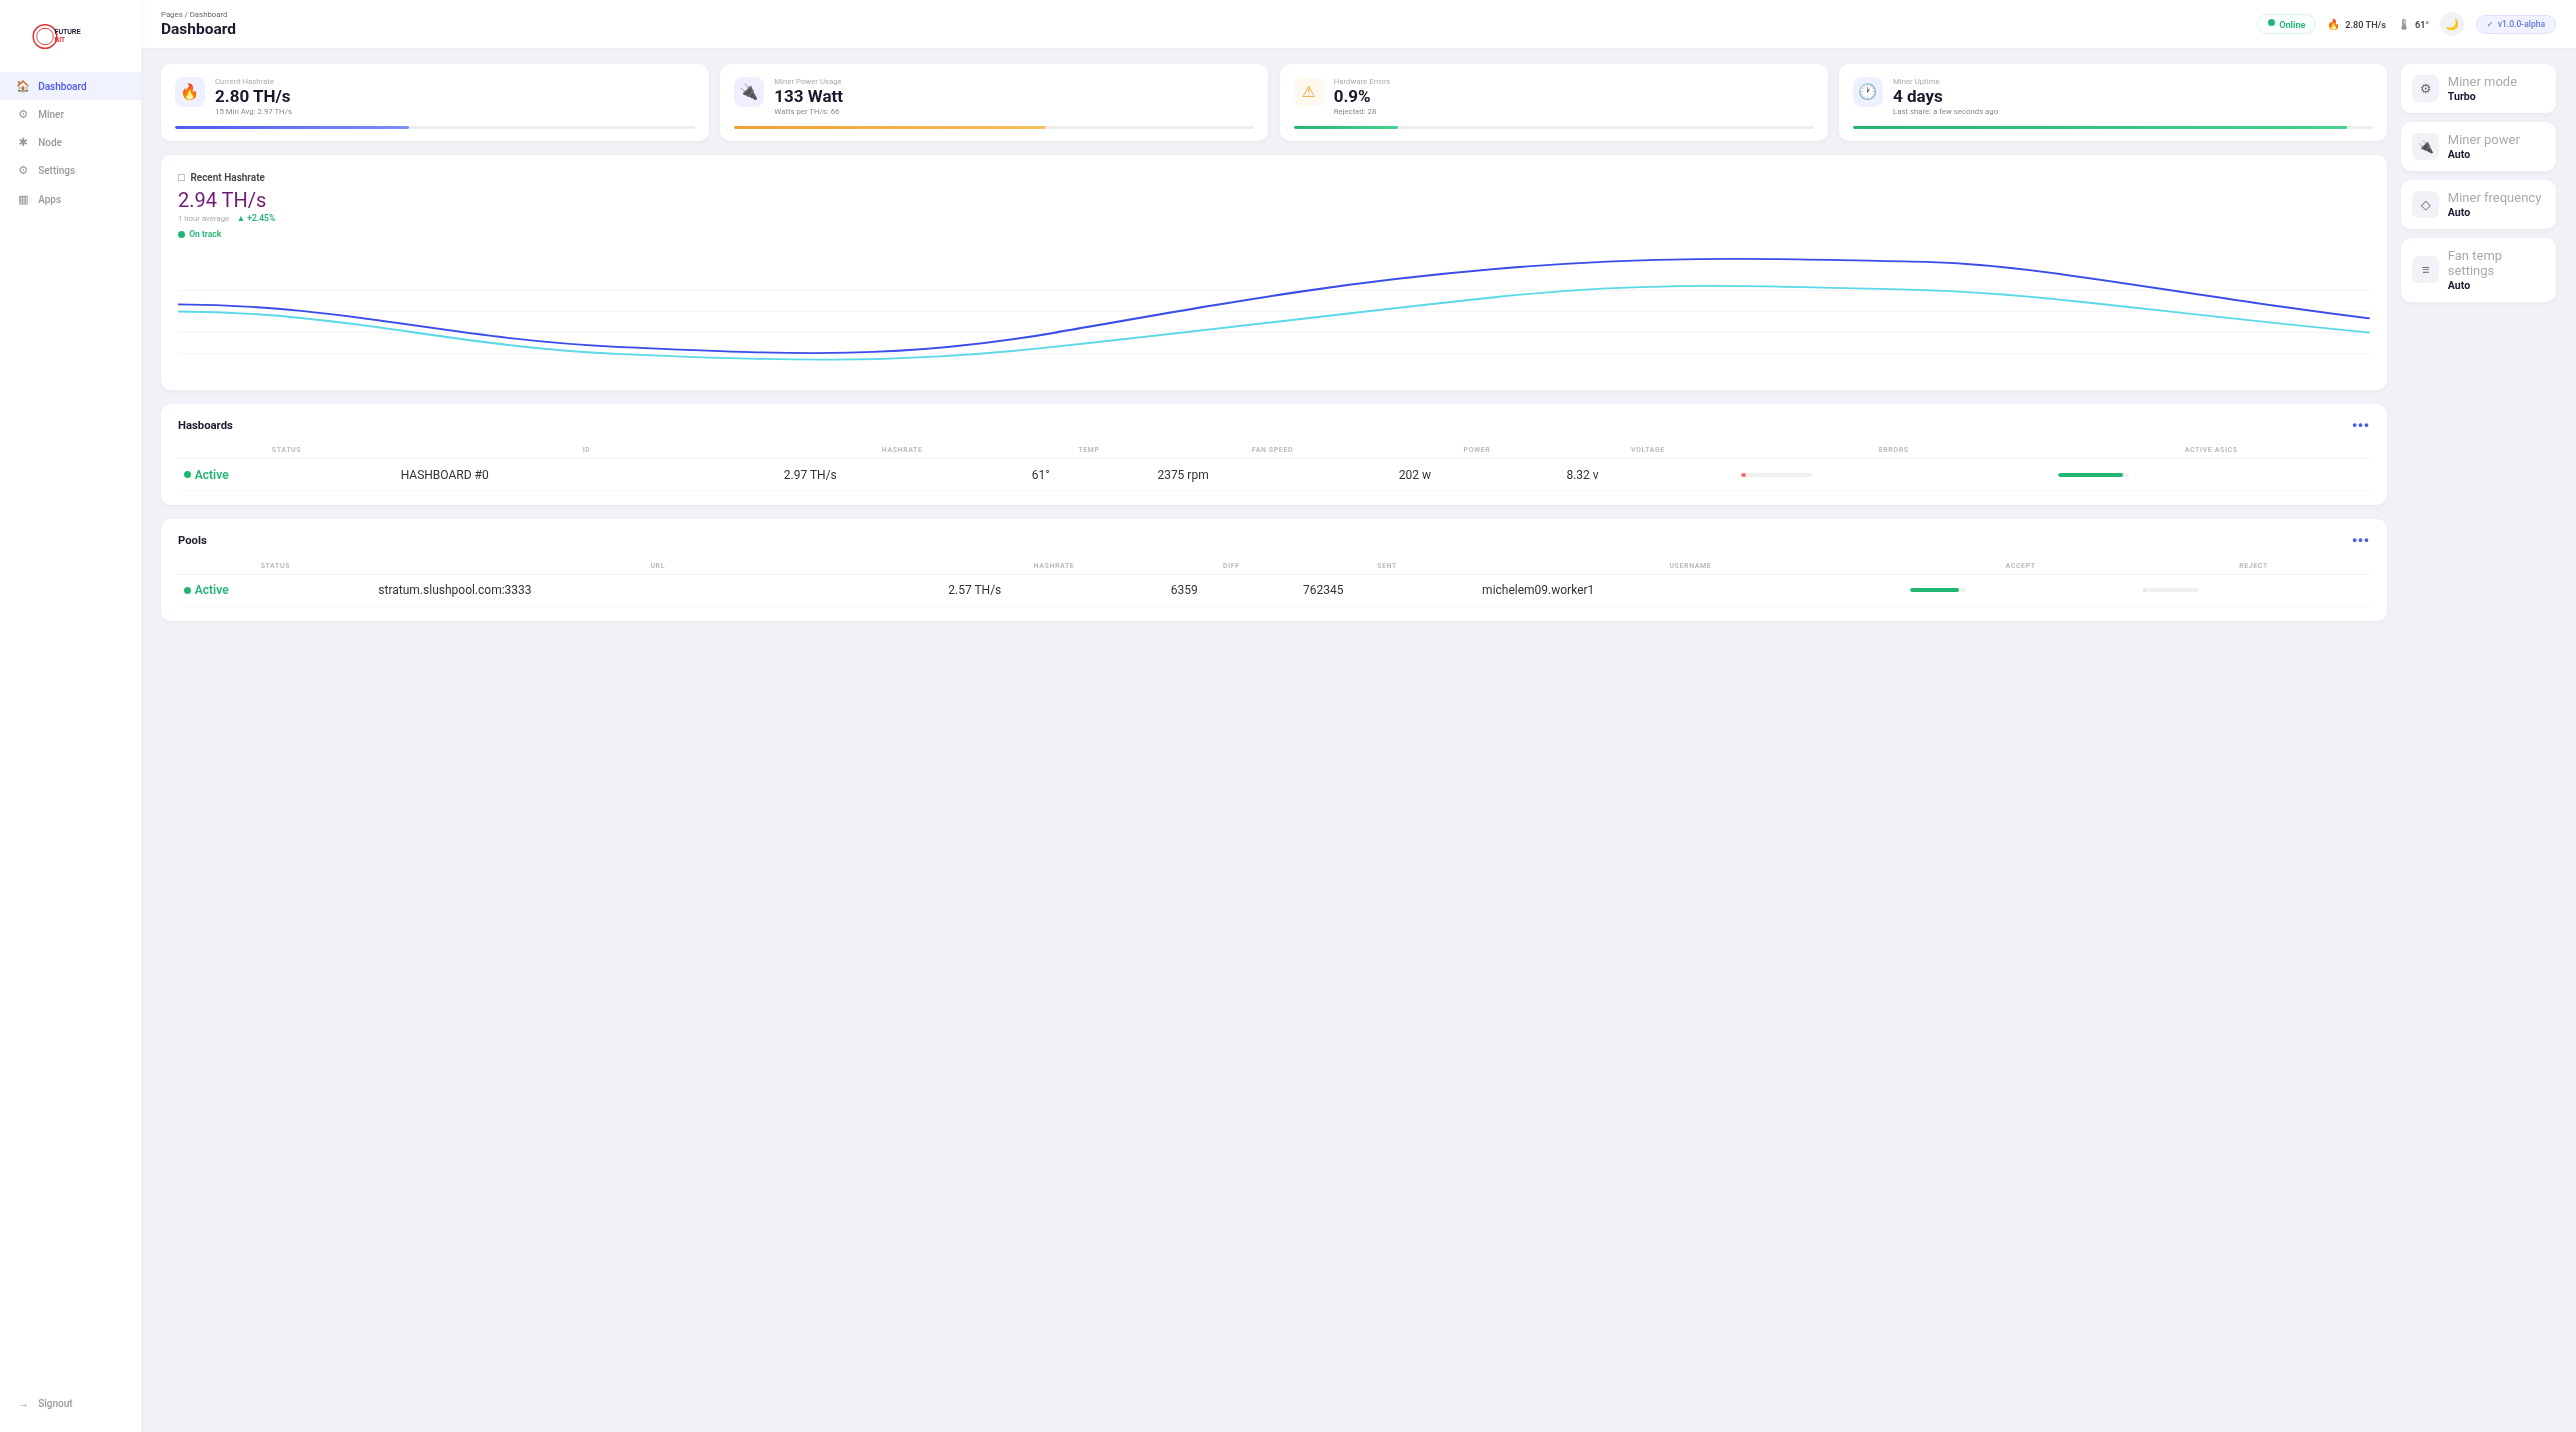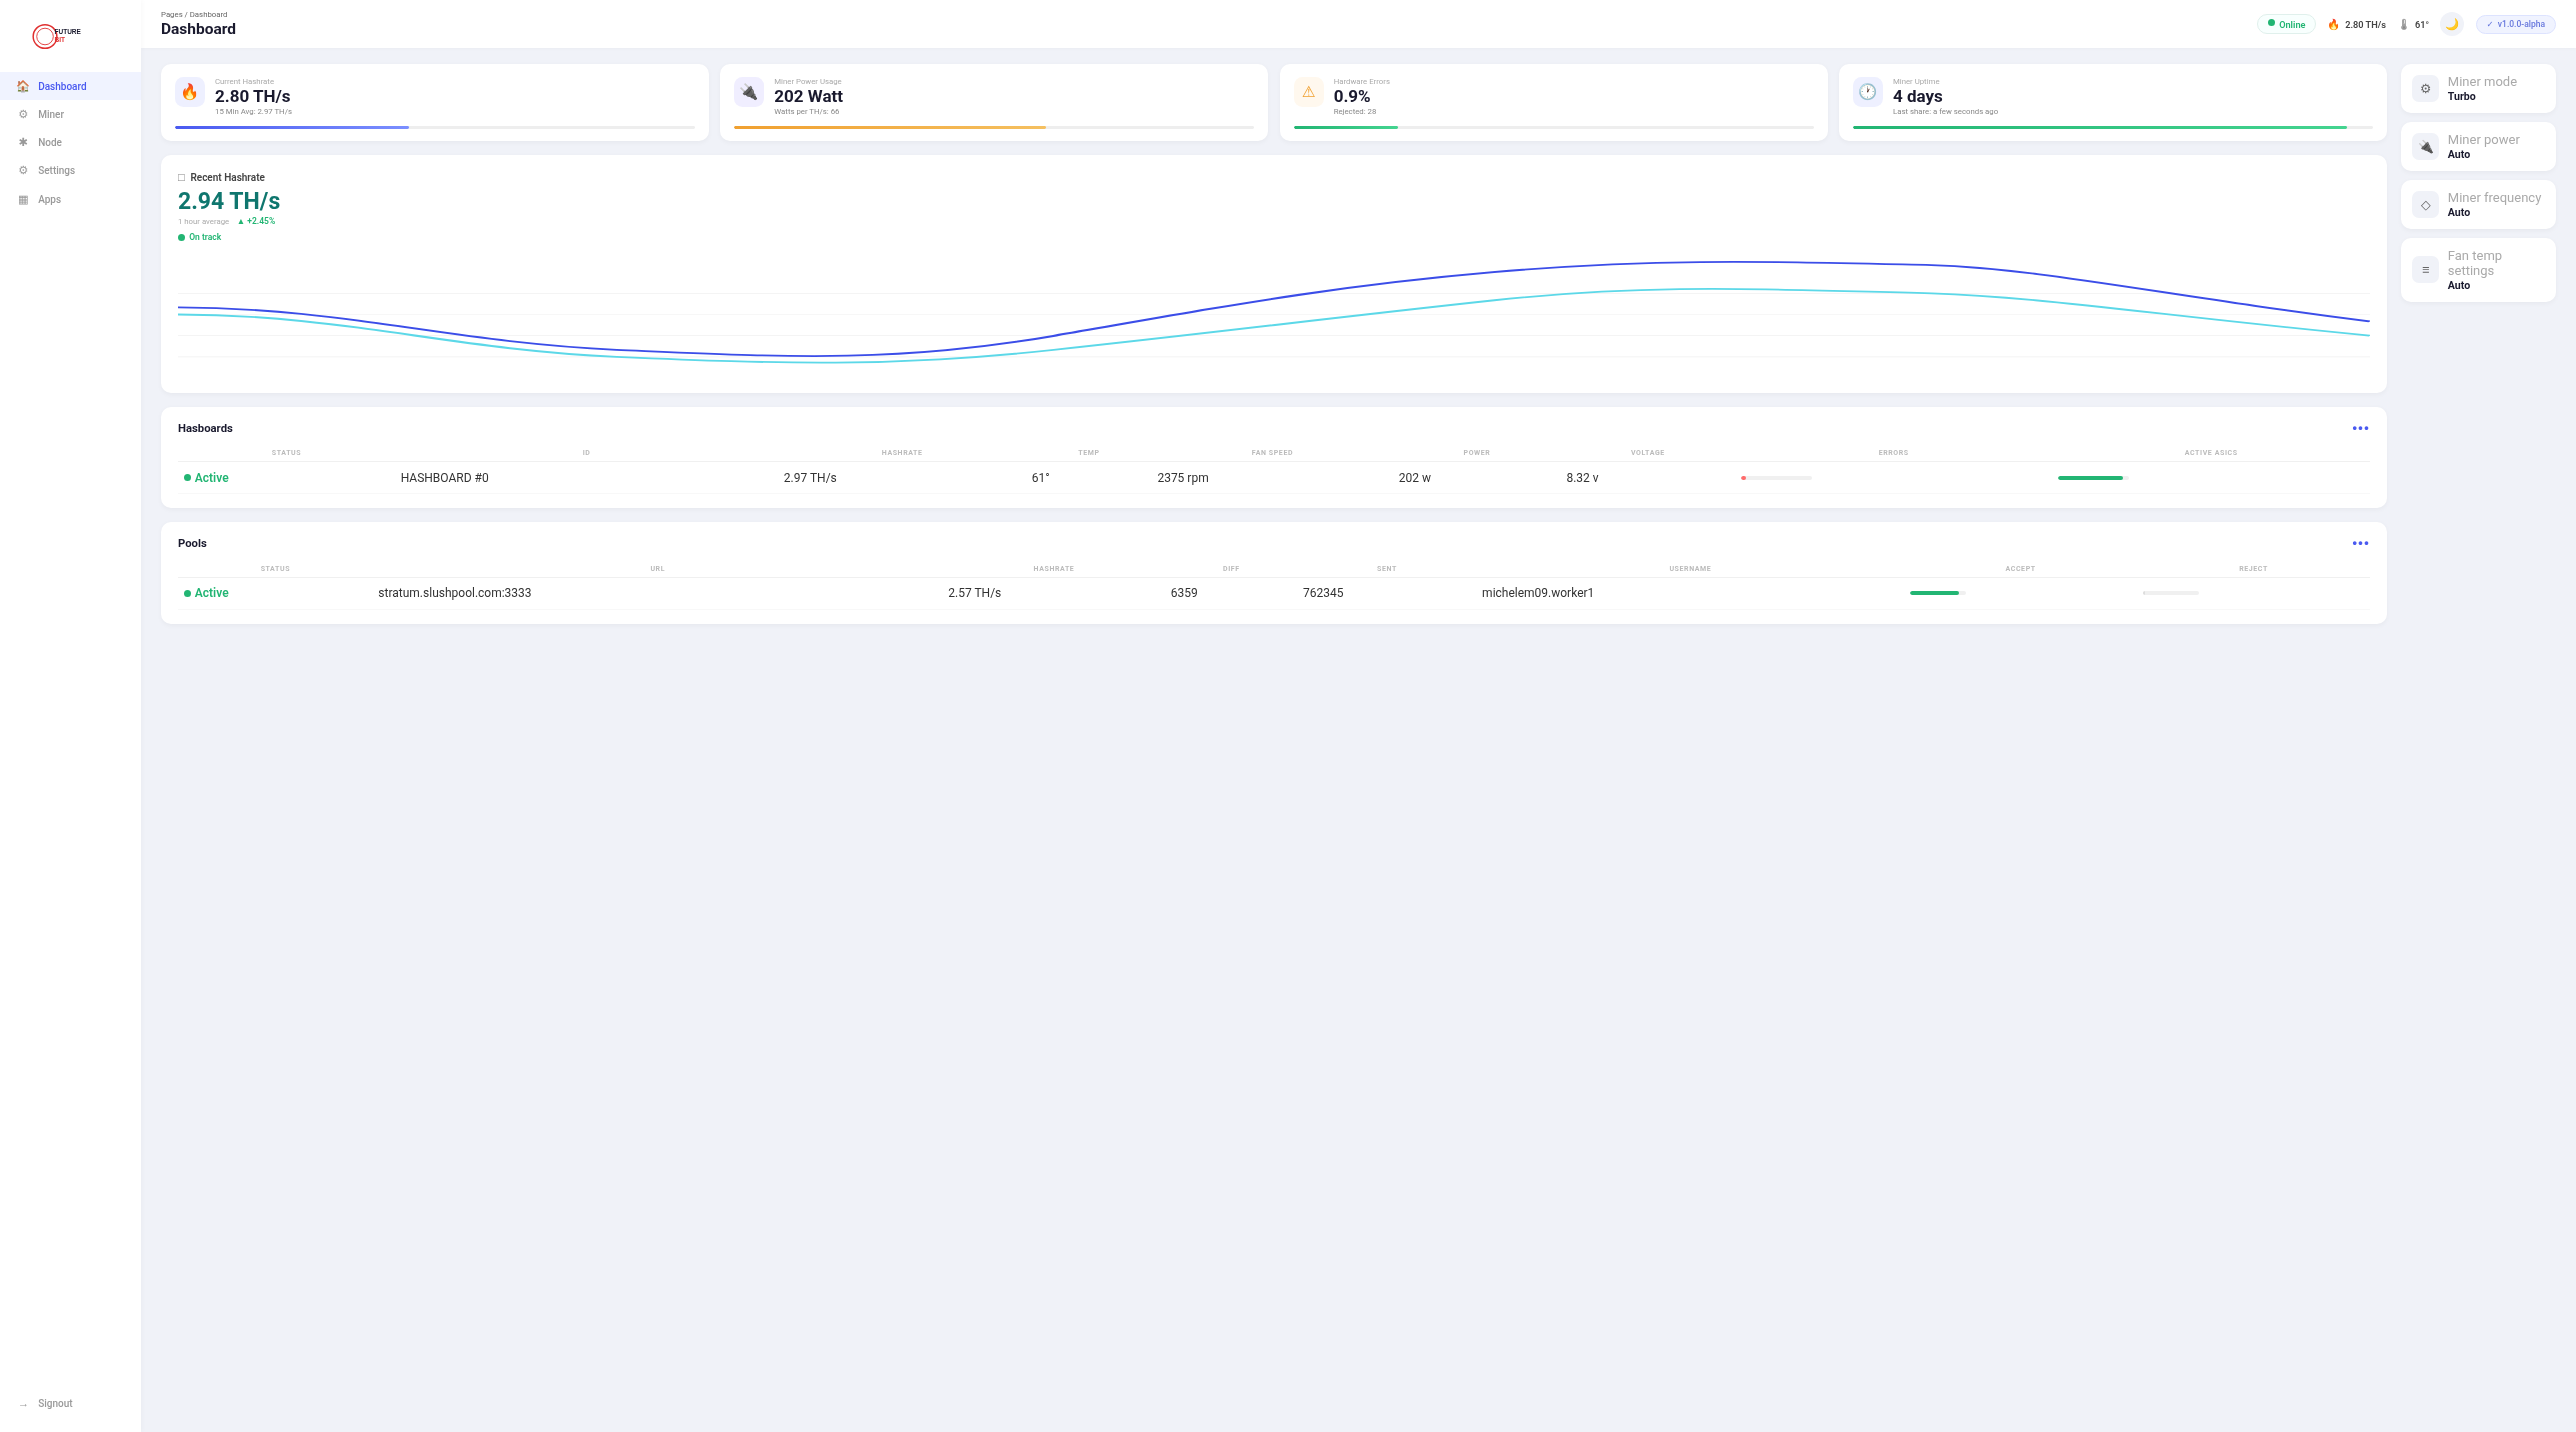--- a/index.html
+++ b/index.html
@@ -240,23 +240,23 @@
       display: flex;
       align-items: center;
       gap: 5.6px;
       font-size: 10px;
       font-weight: 600;
       color: #444;
       margin-bottom: 4.2px;
     }
     .chart-title-row .chart-icon { font-size: 11.3px; color: #888; }
     .chart-big-value {
-      font-size: 23px;
-      font-weight: 700;
-      color: #0f766e;
+      font-size: 20px;
+      font-weight: 400;
+      color: #701a75;
     }
     .chart-meta {
       font-size: 7.8px;
       color: #aaa;
       margin-top: 1.4px;
     }
     .chart-change {
       color: #22b573;
       font-size: 8.5px;
       font-weight: 600;
@@ -536,21 +536,21 @@
           <div class="stat-bar">
             <div class="stat-bar-fill bar-blue"></div>
           </div>
         </div>
 
         <div class="stat-card">
           <div class="stat-card-top">
             <div class="stat-icon purple">🔌</div>
             <div class="stat-card-info">
               <div class="stat-label">Miner power usage</div>
-              <div class="stat-value">202 Watt</div>
+              <div class="stat-value">133 Watt</div>
               <div class="stat-sub">
                 <span>Watts per TH/s:</span>
                 <span>66</span>
               </div>
             </div>
           </div>
           <div class="stat-bar">
             <div class="stat-bar-fill bar-yellow"></div>
           </div>
         </div>

